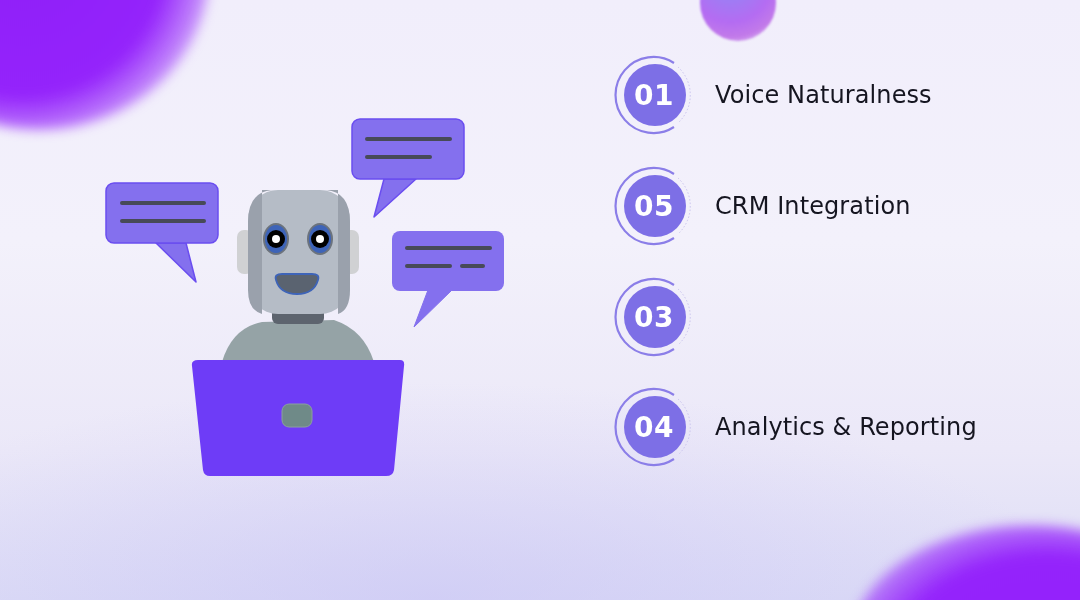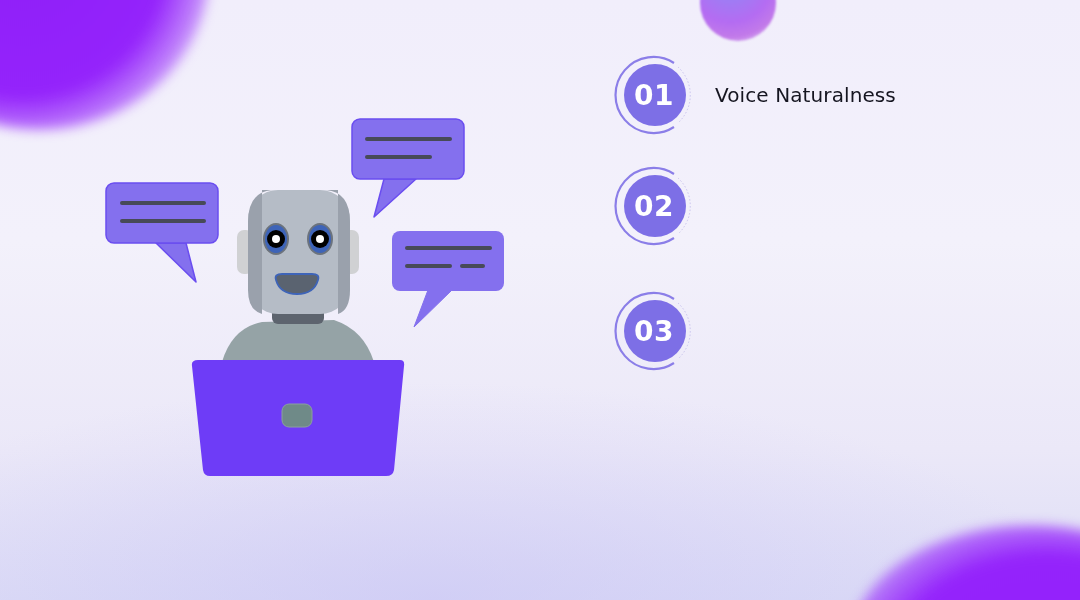--- a/index.html
+++ b/index.html
@@ -36,21 +36,21 @@
     }
     .badge { position:relative; width:84px; height:84px; flex:0 0 84px; }
     .badge svg { position:absolute; left:0; top:0; }
     .badge-num {
       position:absolute; left:0; top:0; width:84px; height:84px;
       display:flex; align-items:center; justify-content:center;
       color:#ffffff; font-weight:bold; font-size:28px; letter-spacing:0.5px;
       font-family: "DejaVu Sans", "Liberation Sans", sans-serif;
     }
     .feature-label {
-      margin-left:19px; font-size:20px; color:#151520;
+      margin-left:19px; font-size:24px; color:#151520;
       font-family: "DejaVu Sans", "Liberation Sans", sans-serif;
       letter-spacing:0.1px;
     }
   </style>
 </head>
 <body>
 
 <div class="blob blob-tl"></div>
 <div class="blob blob-top"></div>
 <div class="haze"></div>
@@ -129,31 +129,43 @@
     <div class="feature-label">Voice Naturalness</div>
   </div>
 
   <div class="feature" style="top:164px;">
     <div class="badge">
       <svg width="84" height="84" viewBox="0 0 84 84">
         <path d="M62 10 A38 38 0 1 0 62 74" fill="none" stroke="#8b7ee8" stroke-width="2.2"></path>
         <path d="M66 14 A38 38 0 0 1 66 70" fill="none" stroke="#c9c3ee" stroke-width="1" stroke-dasharray="1.5 2"></path>
         <circle cx="43" cy="42" r="31" fill="#7d6fe6"></circle>
       </svg>
-      <div class="badge-num">02</div>
+      <div class="badge-num">05</div>
     </div>
+    <div class="feature-label">CRM Integration</div>
   </div>
 
-  <div class="feature" style="top:289px;">
+  <div class="feature" style="top:275px;">
     <div class="badge">
       <svg width="84" height="84" viewBox="0 0 84 84">
         <path d="M62 10 A38 38 0 1 0 62 74" fill="none" stroke="#8b7ee8" stroke-width="2.2"></path>
         <path d="M66 14 A38 38 0 0 1 66 70" fill="none" stroke="#c9c3ee" stroke-width="1" stroke-dasharray="1.5 2"></path>
         <circle cx="43" cy="42" r="31" fill="#7d6fe6"></circle>
       </svg>
       <div class="badge-num">03</div>
     </div>
   </div>
 
+  <div class="feature" style="top:385px;">
+    <div class="badge">
+      <svg width="84" height="84" viewBox="0 0 84 84">
+        <path d="M62 10 A38 38 0 1 0 62 74" fill="none" stroke="#8b7ee8" stroke-width="2.2"></path>
+        <path d="M66 14 A38 38 0 0 1 66 70" fill="none" stroke="#c9c3ee" stroke-width="1" stroke-dasharray="1.5 2"></path>
+        <circle cx="43" cy="42" r="31" fill="#7d6fe6"></circle>
+      </svg>
+      <div class="badge-num">04</div>
+    </div>
+    <div class="feature-label">Analytics &amp; Reporting</div>
+  </div>
 
   <div class="feature" style="top:496px;">
   </div>
 </div>
 
 </body></html>

